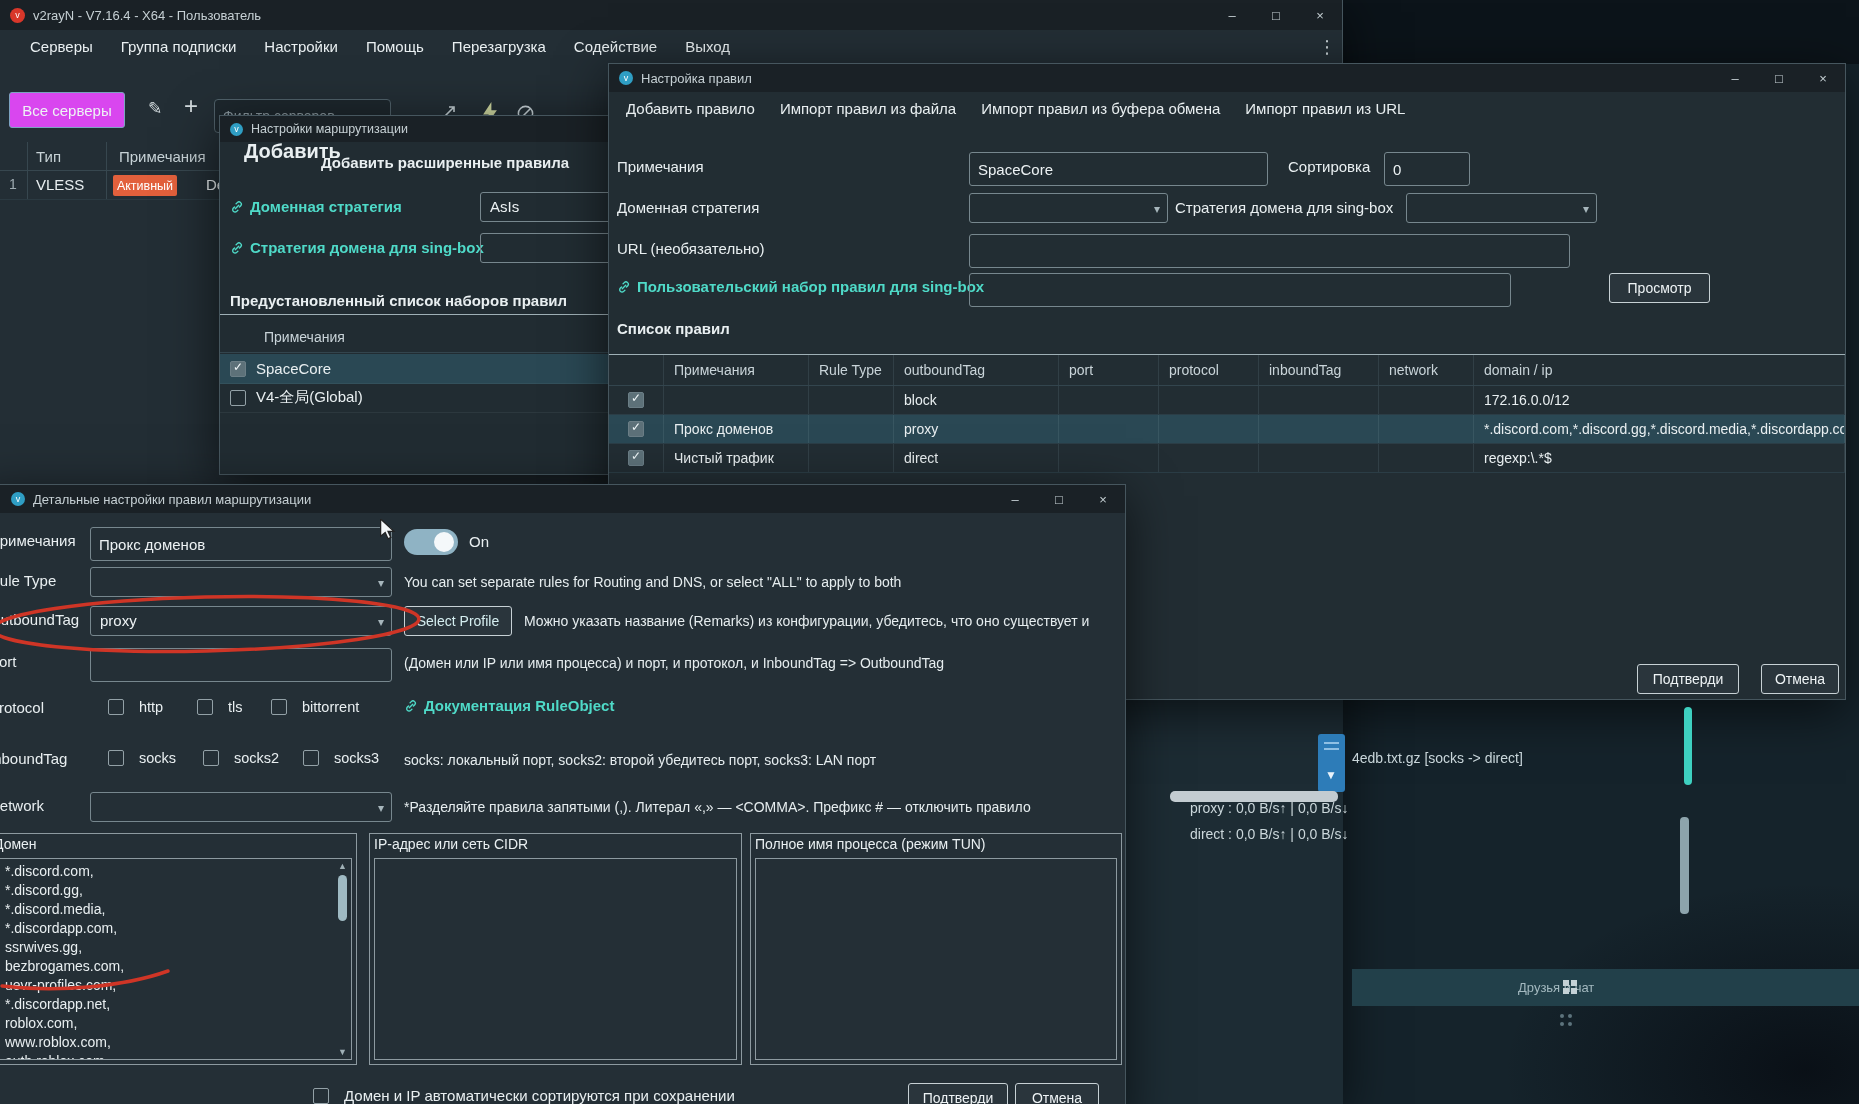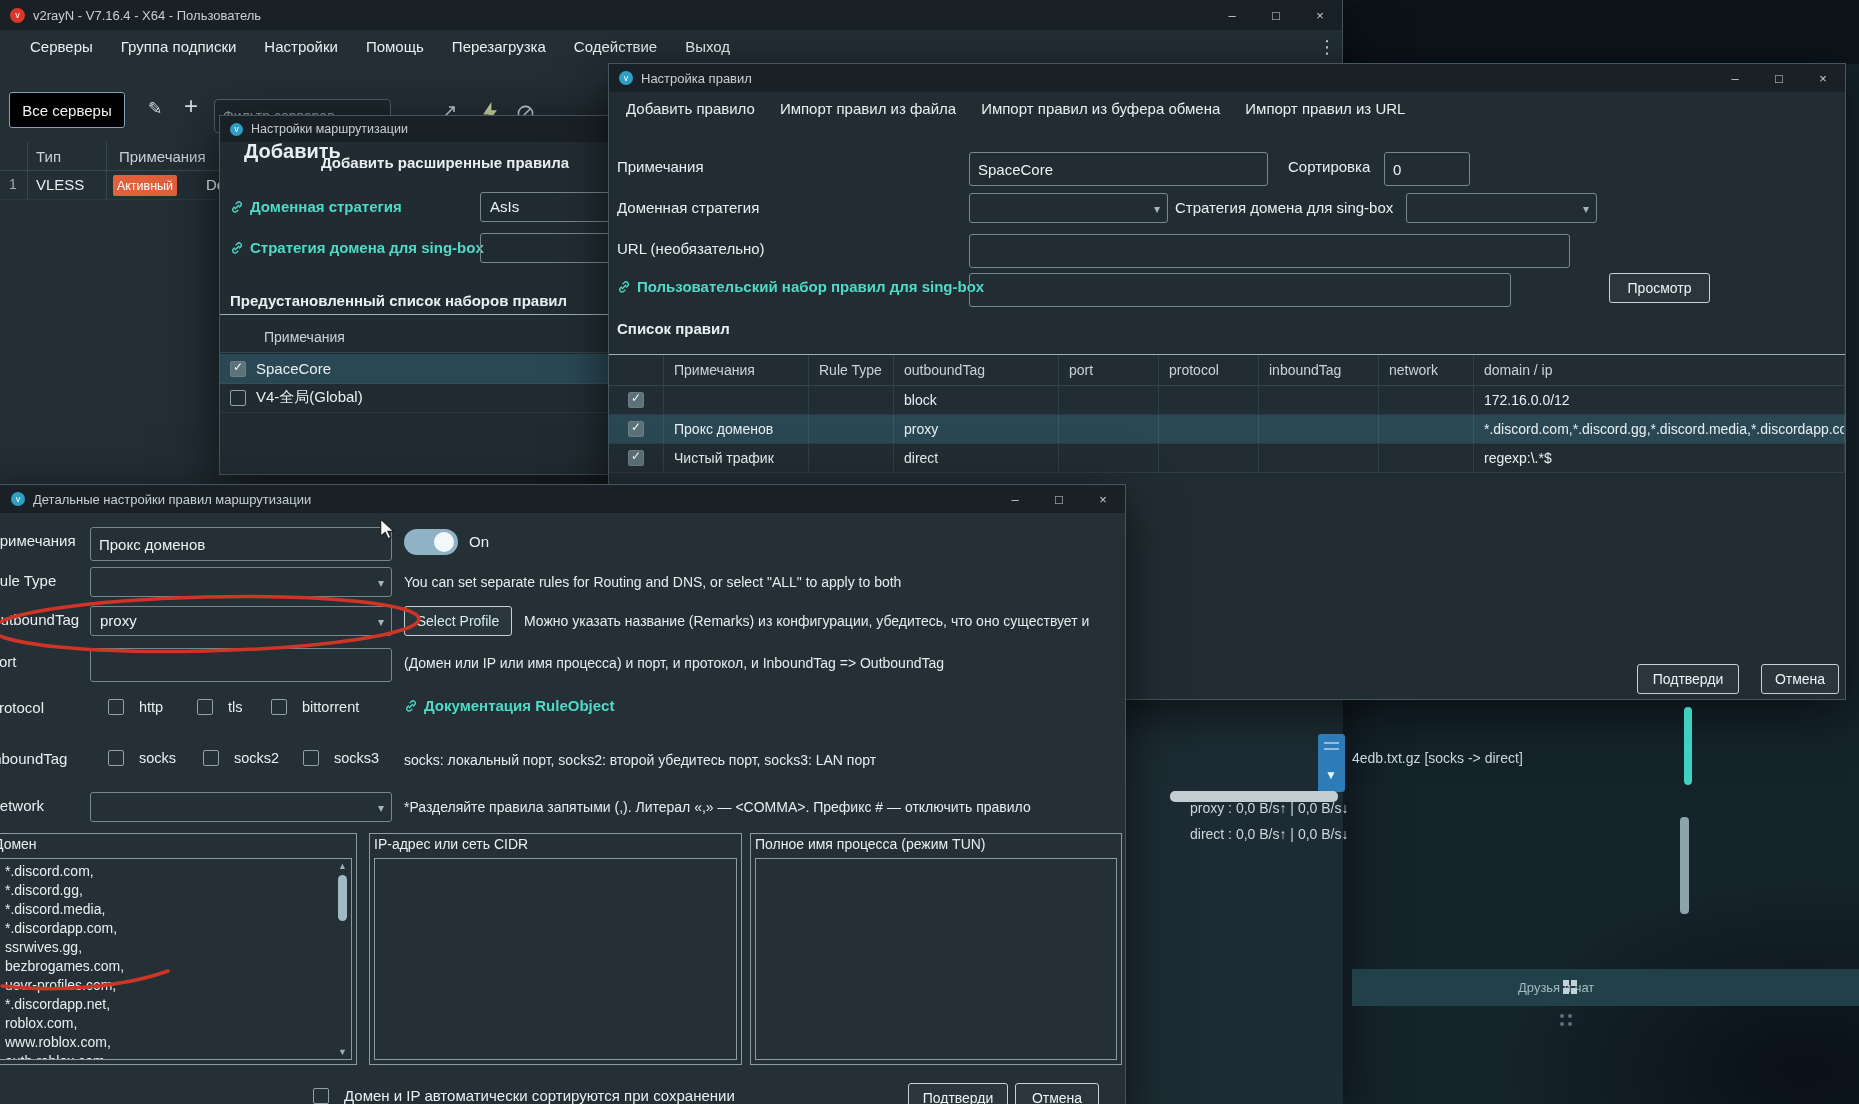--- a/index.html
+++ b/index.html
@@ -97,21 +97,21 @@
       <span class="menu-item">Серверы</span>
       <span class="menu-item">Группа подписки</span>
       <span class="menu-item">Настройки</span>
       <span class="menu-item">Помощь</span>
       <span class="menu-item">Перезагрузка</span>
       <span class="menu-item">Содействие</span>
       <span class="menu-item">Выход</span>
     </div>
     <span class="abs" style="left:1318px;top:36px;font-size:18px;color:#cfd8dc;">⋮</span>
 
-    <div class="btn" style="left:9px;top:92px;width:116px;height:36px;border-color:#7ca3c0;font-size:15px;background:#000000;">Все серверы</div>
+    <div class="btn" style="left:9px;top:92px;width:116px;height:36px;border-color:#7ca3c0;font-size:15px;background:#d946ef;">Все серверы</div>
     <span class="abs" style="left:148px;top:98px;font-size:17px;color:#d4dcdf;">✎</span>
     <span class="abs" style="left:184px;top:92px;font-size:24px;color:#d4dcdf;">+</span>
     <input class="tinput" style="left: 214px; top: 99px; width: 177px; font-size: 14px; border-radius: 4px; border-color: rgb(80, 97, 106); background: rgb(29, 39, 45);" placeholder="Фильтр серверов">
     <svg class="abs" style="left:437px;top:104px;" width="20" height="20" viewBox="0 0 20 20">
       <path d="M3 12 v5 h5 M17 8 v-5 h-5 M4 16 L16 4" stroke="#c6d1d6" stroke-width="1.6" fill="none"></path>
     </svg>
     <svg class="abs" style="left:481px;top:102px;" width="18" height="22" viewBox="0 0 12 16">
       <path d="M7 0 L1 9 h4 L4 16 L11 6 h-4 Z" fill="#cfd8a0" stroke="none"></path>
     </svg>
     <svg class="abs" style="left:516px;top:104px;" width="19" height="19" viewBox="0 0 20 20">

